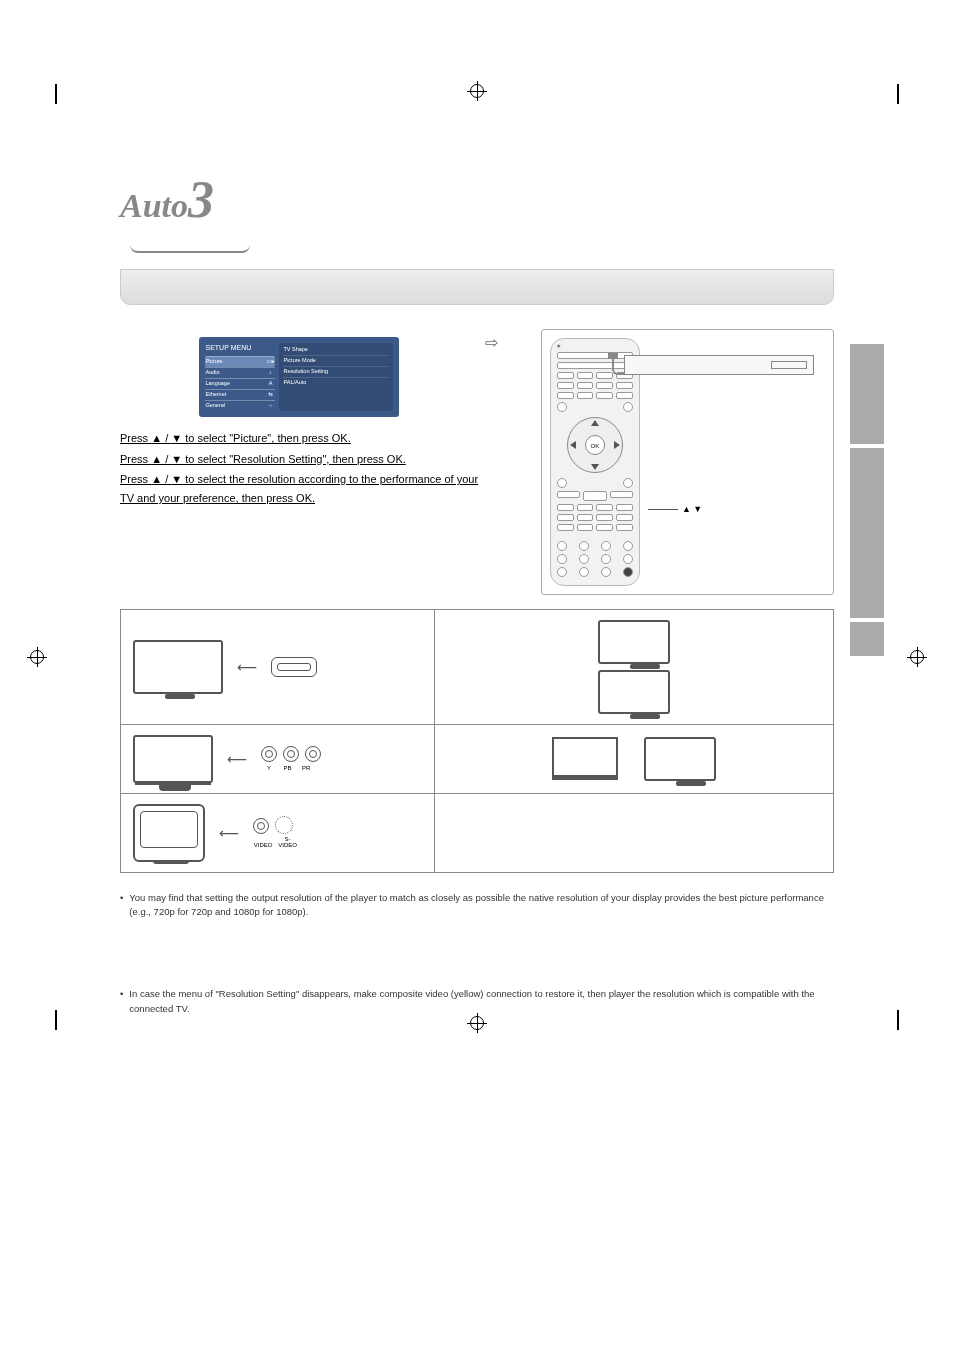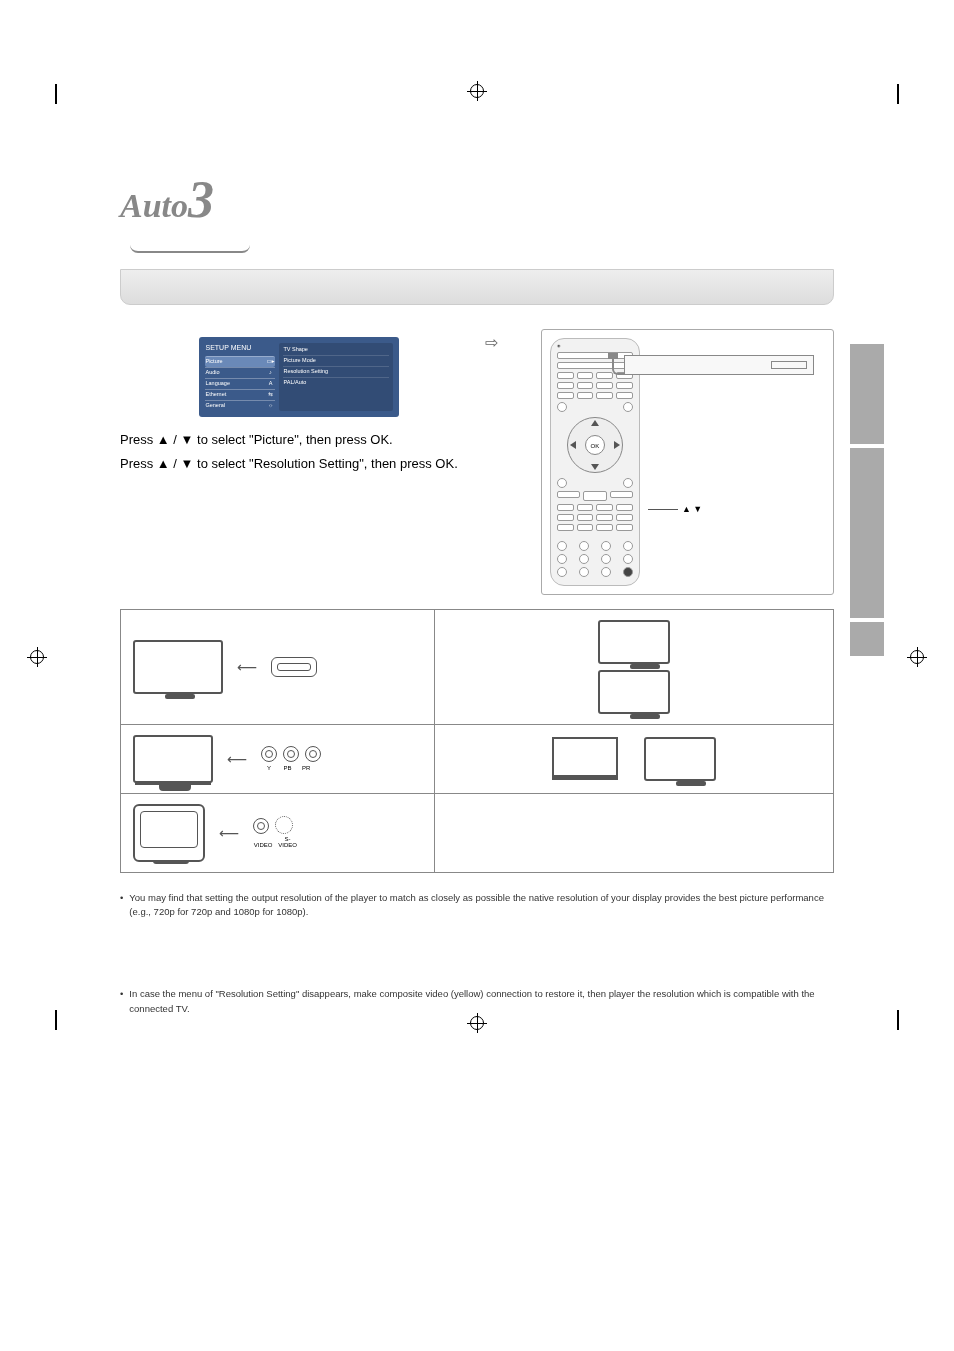--- a/index.html
+++ b/index.html
@@ -38,21 +38,21 @@
   .col { flex:1; font-size: 10px; line-height: 1.45; }
   .setup-menu { background:#3b5998; background: #3b5a8a; color:#fff; font-size:6px; width: 200px; margin: 8px auto 12px auto; padding: 6px; border-radius: 3px; display:flex; gap:4px;}
   .setup-left { width: 70px; }
   .setup-left-title { font-size: 7px; padding-bottom:3px; }
   .setup-row { display:flex; justify-content:space-between; border-top:1px solid rgba(255,255,255,0.3); padding: 1px 0; font-size:5.5px; align-items:center;}
   .setup-row.sel { background:#6a89b8; border-radius:2px; }
   .setup-icon { width:10px; text-align:center; }
   .setup-right { flex:1; background:rgba(0,0,0,0.15); border-radius:2px; padding: 2px 4px; font-size:5.5px; }
   .setup-right div { padding: 1px 0; border-bottom:1px solid rgba(255,255,255,0.15); }
   .setup-right div:last-child { border-bottom:none; }
-  .instr-list { font-size: 13px; line-height: 1.7; }
+  .instr-list { font-size: 11px; line-height: 1.7; text-decoration: underline; }
   .instr-list .row { margin: 2px 0; }
   .remote-box { border:1px solid #aaa; border-radius:3px; display:flex; gap:8px; padding:8px; margin-left: 30px; }
   .remote { width: 90px; background:#f2f2f2; border:1px solid #bbb; border-radius: 14px; padding: 4px 6px 8px 6px; display:flex; flex-direction:column; gap:3px; font-size:5px; }
   .rm-row { display:flex; gap:3px; justify-content:space-between; }
   .rm-btn { border:1px solid #999; border-radius:2px; flex:1; height:7px; background:#fff; }
   .rm-btn.tall { height:10px; }
   .rm-btn.round { border-radius:50%; width:10px; height:10px; flex:none; background:#fff;}
   .rm-label-row { display:flex; justify-content:space-between; font-size:4px; color:#555; }
   .rm-dpad { position:relative; width: 56px; height: 56px; margin: 2px auto; }
   .rm-dpad .ring { position:absolute; inset:0; border:1px solid #888; border-radius:50%; background:#eee;}
@@ -171,20 +171,23 @@
         </div>
       </div>
 
       <div class="instr-list">
         <div class="row">
           <span>Press </span><span>▲</span><span> / </span><span>▼</span><span> to select "Picture", then press OK.</span>
         </div>
         <div class="row">
           <span>Press </span><span>▲</span><span> / </span><span>▼</span><span> to select "Resolution Setting", then press OK.</span>
         </div>
+        <div class="row">
+          <span>Press </span><span>▲</span><span> / </span><span>▼</span><span> to select the resolution according to the performance of your TV and your preference, then press OK.</span>
+        </div>
       </div>
     </div>
 
     <div style="width:20px; padding-top:4px;">
       <span style="font-size:16px;color:#666;">⇨</span>
     </div>
 
     <div class="col" style="flex:0.9">
       <div class="remote-box">
         <div class="remote">

